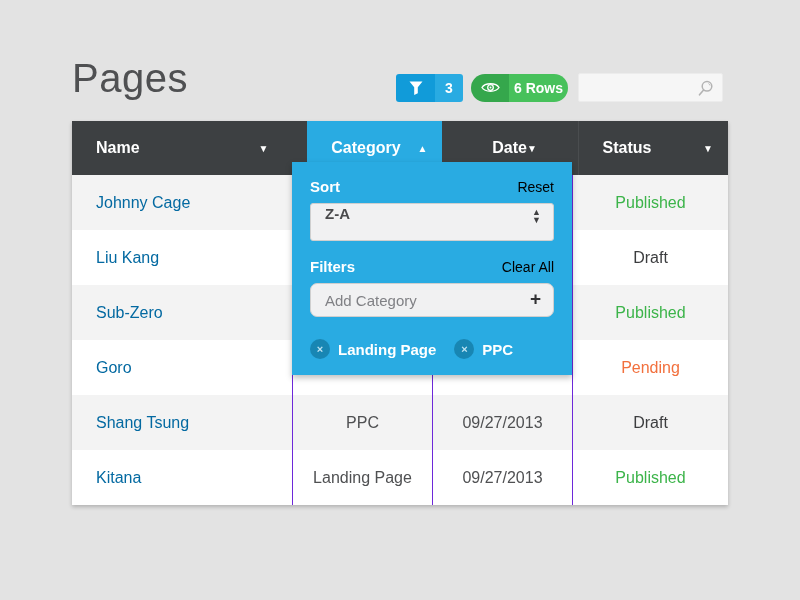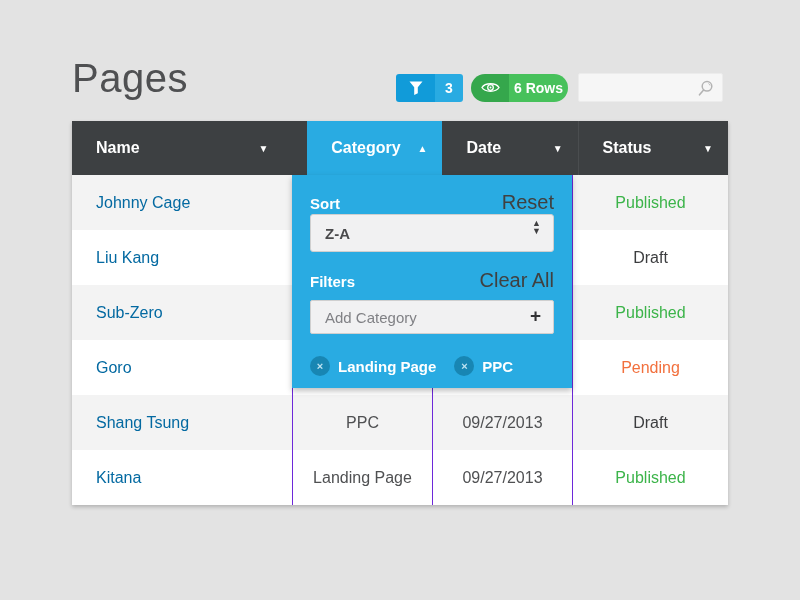--- a/index.html
+++ b/index.html
@@ -25,46 +25,46 @@
   .search-box svg { position:absolute; right:8px; top:6px; }
 
   
   .table { position:absolute; left:72px; top:121px; width:656px; box-shadow:0 2px 4px rgba(0,0,0,0.22); }
   .thead { display:flex; height:54px; background:#3d4042; }
   .th { display:flex; align-items:center; justify-content:space-between; padding:0 15px 0 24px; color:#fff; font-size:16px; font-weight:bold; border-left:1px solid #4a4d4f; cursor:pointer; }
   .th:first-child { border-left:none; }
   .th .arrow { font-size:10px; color:#fff; }
   .th-name { width:220px; }
   .th-category { width:140px; background:#29abe2; border-left:none;margin-left:24px; }
-  .th-date { width:140px; border-left:none; }
+  .th-date { width:140px; border-left:none;justify-content:center; }
   .th-status { width:156px; }
 
   .tbody { background:#fff; }
   .tr { display:flex; height:55px; cursor:pointer; }
   .tr:nth-child(odd) { background:#f3f3f3; }
   .tr:nth-child(even) { background:#ffffff; }
   .td { display:flex; align-items:center; font-size:16px; color:#4f5052; border-left:1px solid #6d28d9; }
   .td:first-child { border-left:none; }
   .td-name { width:220px; padding-left:24px; color:#0369a1; }
   .td-category { width:140px; justify-content:center; }
   .td-date { width:140px; justify-content:center; }
   .td-status { width:156px; justify-content:center; }
 
   
-  .panel { position:absolute; left:292px; top:175px; width:280px; height:213px; background:#29abe2; box-shadow:0 3px 6px rgba(0,0,0,0.25); padding:0 18px; z-index:5; }
+  .panel { position:absolute; left:292px; top:162px; width:280px; height:213px; background:#29abe2; box-shadow:0 3px 6px rgba(0,0,0,0.25); padding:0 18px; z-index:5; }
   .panel-row { display:flex; justify-content:space-between; align-items:baseline; }
   .panel-row.first { margin-top:16px; }
   .panel-row.second { margin-top:17px; }
   .panel-label { color:#fff; font-size:15px; font-weight:bold; }
-  .panel-link { color:#404040; font-size:20px; cursor:pointer; }
-  .fake-select { position:relative; height:34px; background:#f1f1f2; border:1px solid #cfcfcf; border-radius:3px; display:flex; align-items:center; padding:18px 14px; cursor:pointer; }
+  .panel-link { color:#000000; font-size:14px; cursor:pointer; }
+  .fake-select { position:relative; margin-top:8px; height:34px; background:#f1f1f2; border:1px solid #cfcfcf; border-radius:3px; display:flex; align-items:flex-end; padding:18px 14px; cursor:pointer; }
   .fake-select .sel-text { font-size:15px; font-weight:bold; color:#4a4a4c; }
   .spinner { position:absolute; right:12px; top:4px; display:flex; flex-direction:column; align-items:center; color:#3f3f41; }
   .spinner span { font-size:9px; line-height:8px; }
-  .add-input { position:relative; margin-top:8px; height:34px; background:#f1f1f2; border:1px solid #cfcfcf; border-radius:2px; display:flex; align-items:center; padding:0 14px; cursor:text; }
+  .add-input { position:relative; margin-top:8px; height:34px; background:#f1f1f2; border:1px solid #cfcfcf; border-radius:7px; display:flex; align-items:center; padding:0 14px; cursor:text; }
   .add-input .ph { font-size:15px; color:#808185; }
   .plus { position:absolute; right:12px; top:4px; font-size:19px; font-weight:bold; color:#323234; cursor:pointer; }
   .tags { display:flex; margin-top:22px; gap:18px; }
   .tag { display:flex; align-items:center; gap:8px; }
   .tag .x-circle { width:20px; height:20px; border-radius:50%; background:#1886b3; color:#bfe4f2; font-size:11px; font-weight:bold; display:flex; align-items:center; justify-content:center; cursor:pointer; }
   .tag .tag-label { color:#fff; font-size:15px; font-weight:bold; }
 </style>
 </head>
 <body>
 

